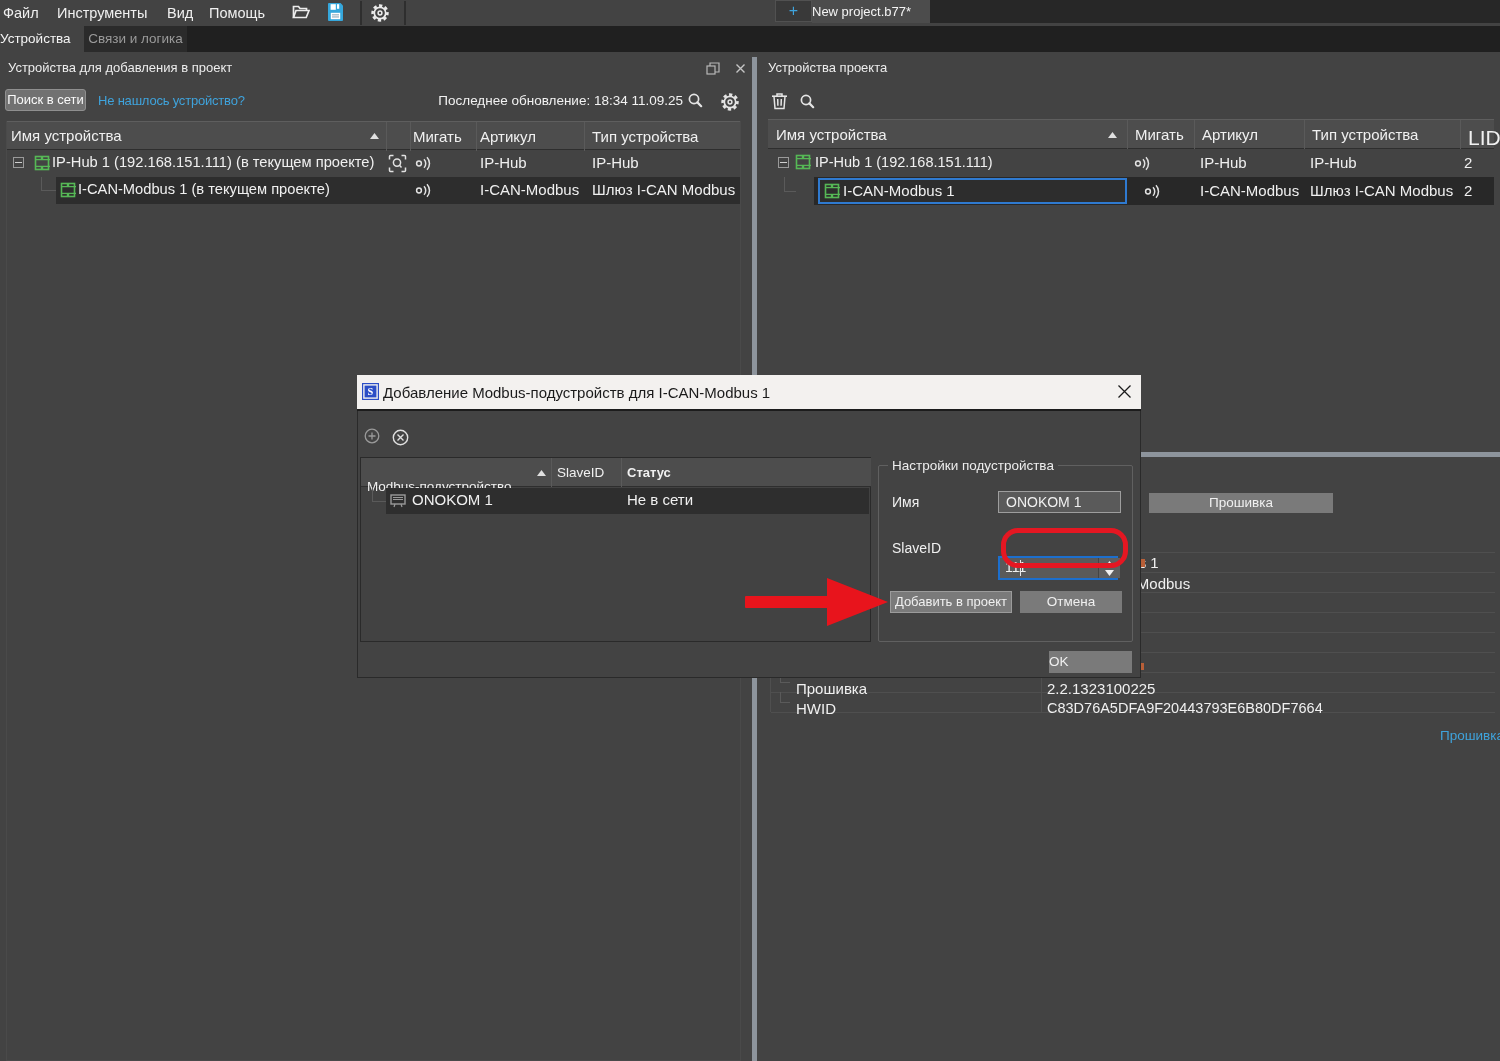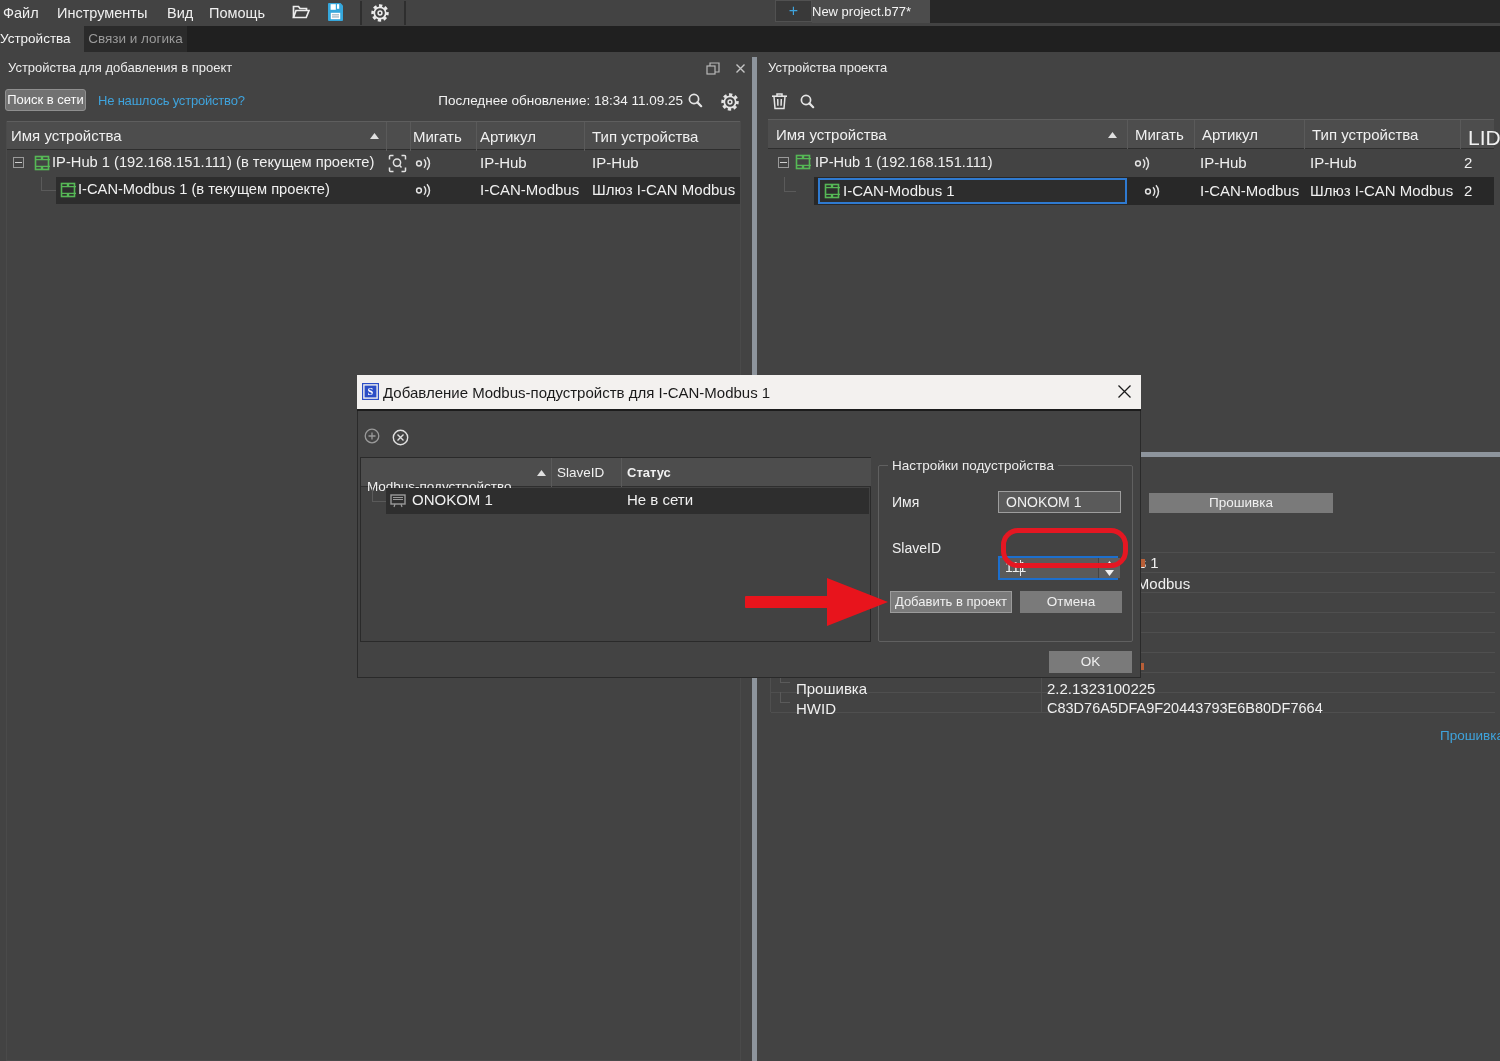--- a/index.html
+++ b/index.html
@@ -307,21 +307,21 @@
             <polygon points="4.5,0 9,6 0,6" fill="#f0f0f0"></polygon>
           </svg>
       <svg class="abs" style="left:6px;top:12px;" width="9" height="6">
             <polygon points="0,0 9,0 4.5,6" fill="#f0f0f0"></polygon>
           </svg>
     </div>
   </div>
   <div class="abs" style="left:643px;top:152px;width:127px;height:40px;border:5px solid #e51722;border-radius:17px;z-index:50;"></div>
   <div class="abs" style="left:532px;top:215px;width:122px;height:22px;background:#7a7a7a;border:1px solid #9b9b9b;font-size:13px;text-align:center;line-height:20px;">Добавить в проект</div>
   <div class="abs" style="left:662px;top:215px;width:102px;height:22px;background:#7a7a7a;font-size:13.5px;text-align:center;line-height:22px;">Отмена</div>
-  <div class="abs" style="left:691px;top:275px;width:83px;height:22px;background:#7a7a7a;font-size:13.5px;text-align:center;line-height:22px;">OK</div>
+  <div class="abs" style="left:691px;top:275px;width:83px;height:22px;background:#7a7a7a;font-size:13.5px;line-height:22px;">OK</div>
 </div>
 
 <div class="abs" style="left:1141px;top:559px;width:4px;height:8px;background:#b85f38;z-index:55;"></div>
 <div class="abs" style="left:1141px;top:663px;width:3px;height:7px;background:#b85f38;z-index:55;"></div>
 
 <svg class="abs" style="left:740px;top:574px;z-index:60;" width="152" height="56" viewBox="0 0 152 56">
   <path d="M6 22 H87 V4 L148 28 L87 52 V34 H6 Q5 34 5 33 V23 Q5 22 6 22 Z" fill="#e8141c"></path>
 </svg>
 
 </div>

